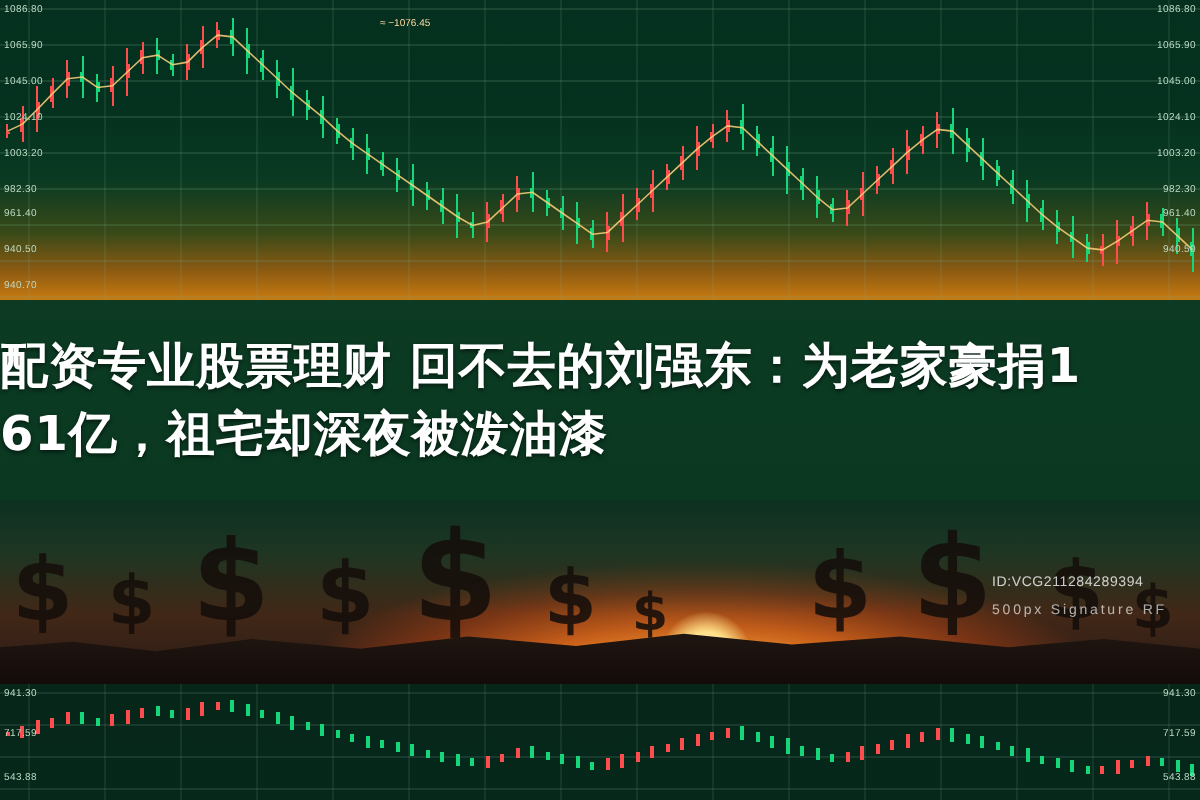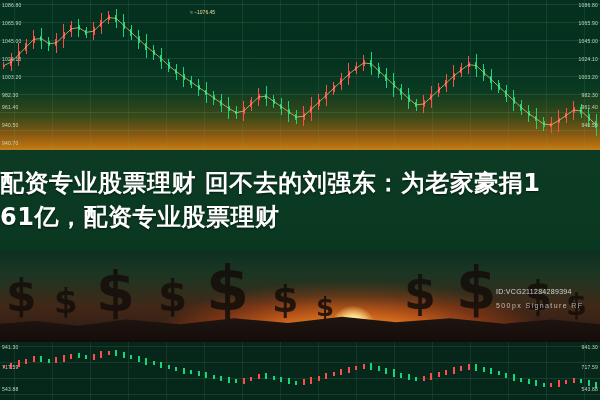--- a/index.html
+++ b/index.html
@@ -435,21 +435,21 @@
     <div class="axis-right" style="top:74px">1003.20</div>
     <div class="axis-right" style="top:92px">982.30</div>
     <div class="axis-right" style="top:104px">961.40</div>
     <div class="axis-right" style="top:122px">940.50</div>
 
     <div class="callout" style="left:190px;top:9px">≈ −1076.45</div>
   </div>
 
   <div class="headline">
     <div class="line">配资专业股票理财 回不去的刘强东：为老家豪捐1</div>
-    <div class="line">61亿，配资专业股票理财</div>
+    <div class="line">61亿，祖宅却深夜被泼油漆</div>
   </div>
 
   <div class="photo">
     <div class="sky"></div>
     <div class="sun"></div>
 
     <div class="dollar" style="left:6px;top:24px;font-size:44px;">$</div>
     <div class="dollar" style="left:54px;top:34px;font-size:34px;">$</div>
     <div class="dollar" style="left:96px;top:14px;font-size:56px;">$</div>
     <div class="dollar" style="left:158px;top:26px;font-size:42px;">$</div>

